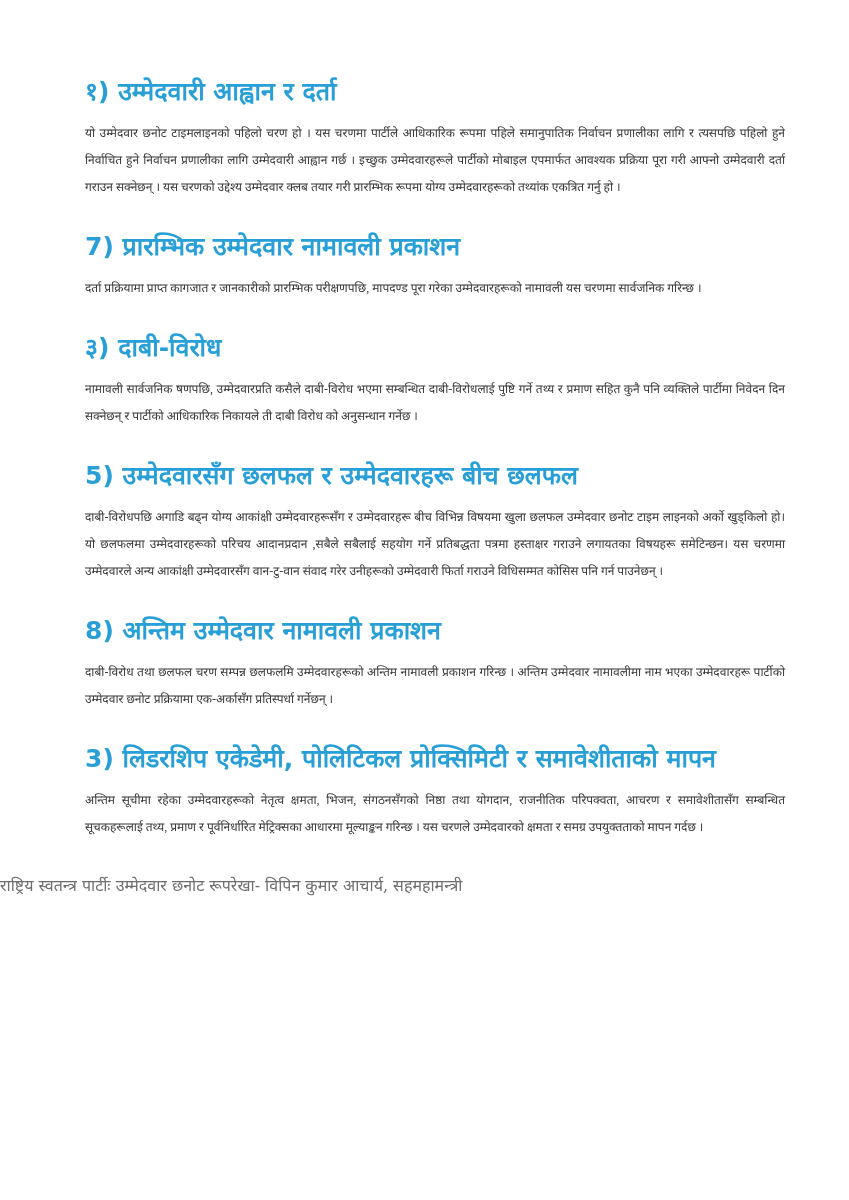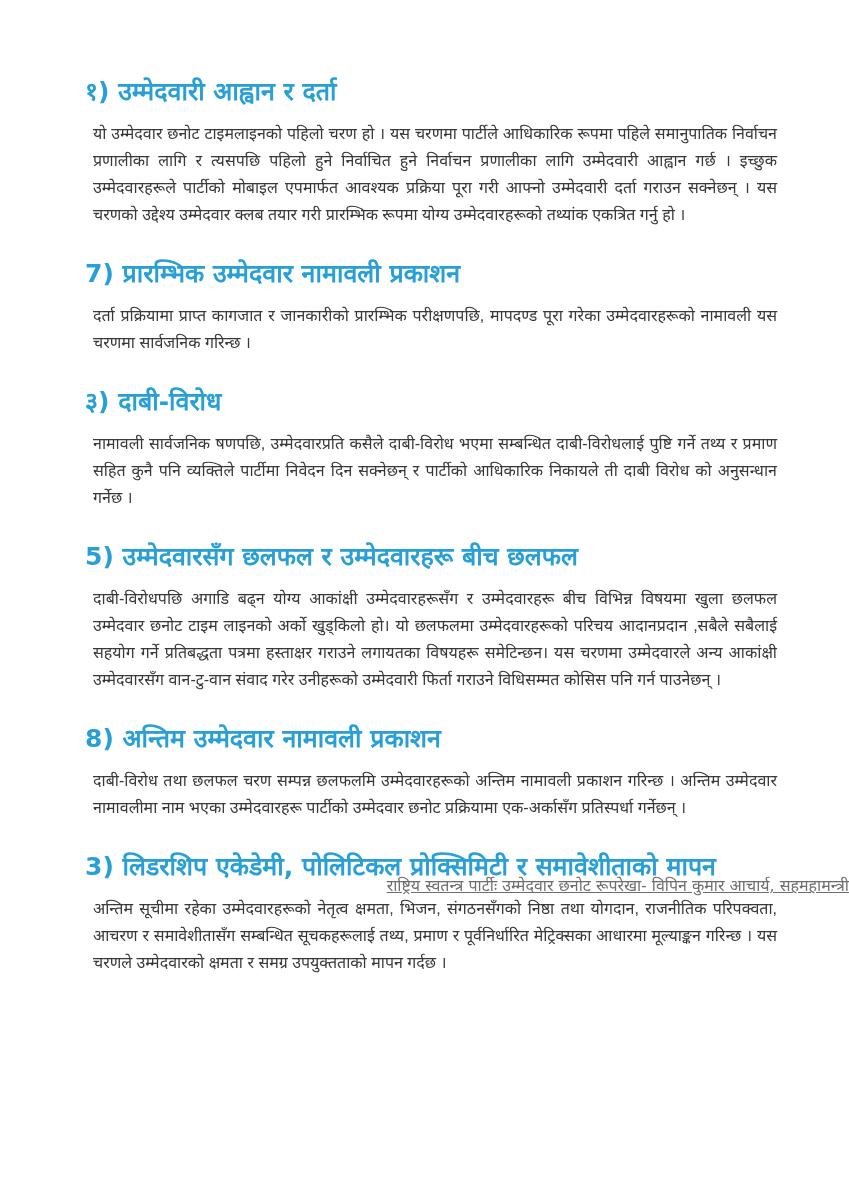--- a/index.html
+++ b/index.html
@@ -27,39 +27,38 @@
   .section-heading {
     margin: 0 0 12px 0;
     font-family: "DejaVu Sans", "Liberation Sans", sans-serif;
     font-size: 25px;
     line-height: 32px;
     font-weight: 700;
     color: #28a0d7;
     letter-spacing: 0px;
   }
   .section-body {
-    margin: 8px;
-    font-family: Liberation Sans, sans-serif;
-    font-size: 16px;
+    margin: 0;
+    font-family: Liberation Serif, serif;
+    font-size: 12px;
     line-height: 27px;
     color: #383838;
     text-align: justify;
     text-justify: inter-word;
   }
   .page-footer {
     position: absolute;
     left: 0;
     right: 0;
     bottom: 30px;
-    text-align: right;
+    text-align: left;
     font-family: "DejaVu Serif", "DejaVu Sans", serif;
     font-size: 16px;
     line-height: 24px;
     color: #6e6e6e;
-    text-decoration: underline;
   }
 </style>
 </head>
 <body>
 
 <div class="page">
 
   <section class="doc-section">
     <h2 class="section-heading">१) उम्मेदवारी आह्वान र दर्ता</h2>
     <p class="section-body">यो उम्मेदवार छनोट टाइमलाइनको पहिलो चरण हो । यस चरणमा पार्टीले आधिकारिक रूपमा पहिले समानुपातिक निर्वाचन प्रणालीका लागि र त्यसपछि पहिलो हुने निर्वाचित हुने निर्वाचन प्रणालीका लागि उम्मेदवारी आह्वान गर्छ । इच्छुक उम्मेदवारहरूले पार्टीको मोबाइल एपमार्फत आवश्यक प्रक्रिया पूरा गरी आफ्नो उम्मेदवारी दर्ता गराउन सक्नेछन् । यस चरणको उद्देश्य उम्मेदवार क्लब तयार गरी प्रारम्भिक रूपमा योग्य उम्मेदवारहरूको तथ्यांक एकत्रित गर्नु हो ।</p>

